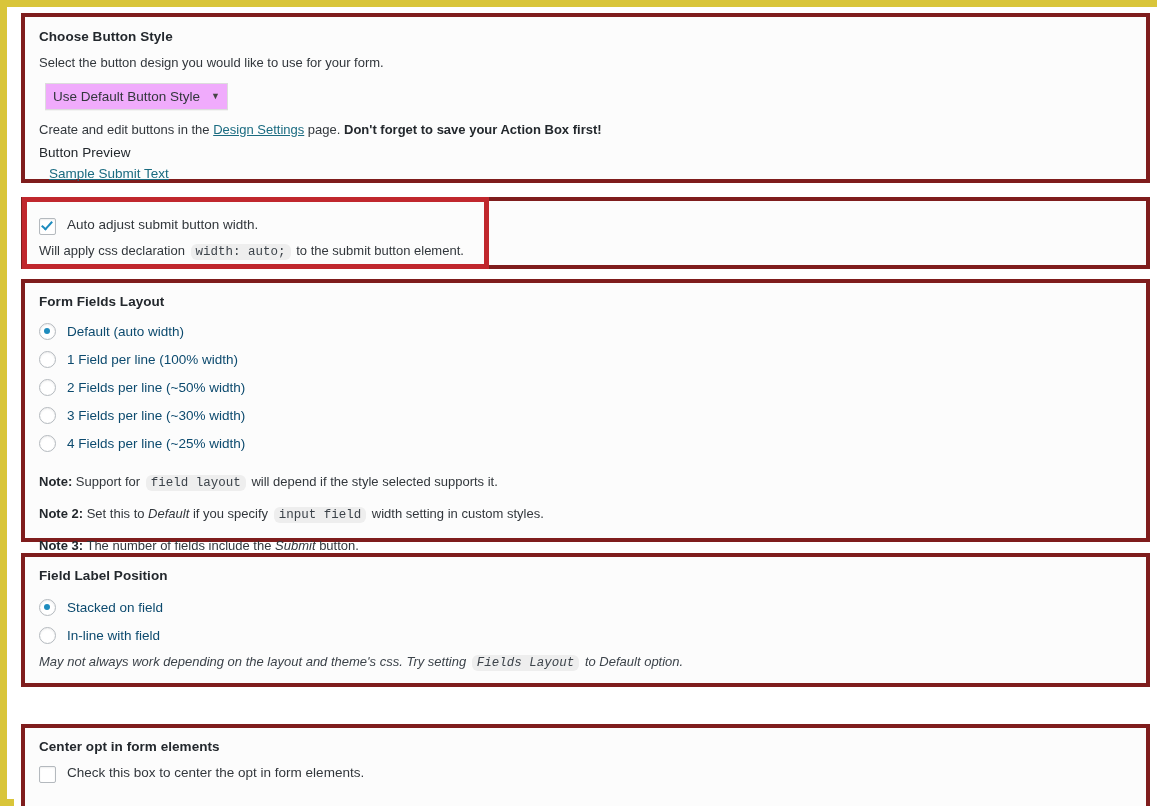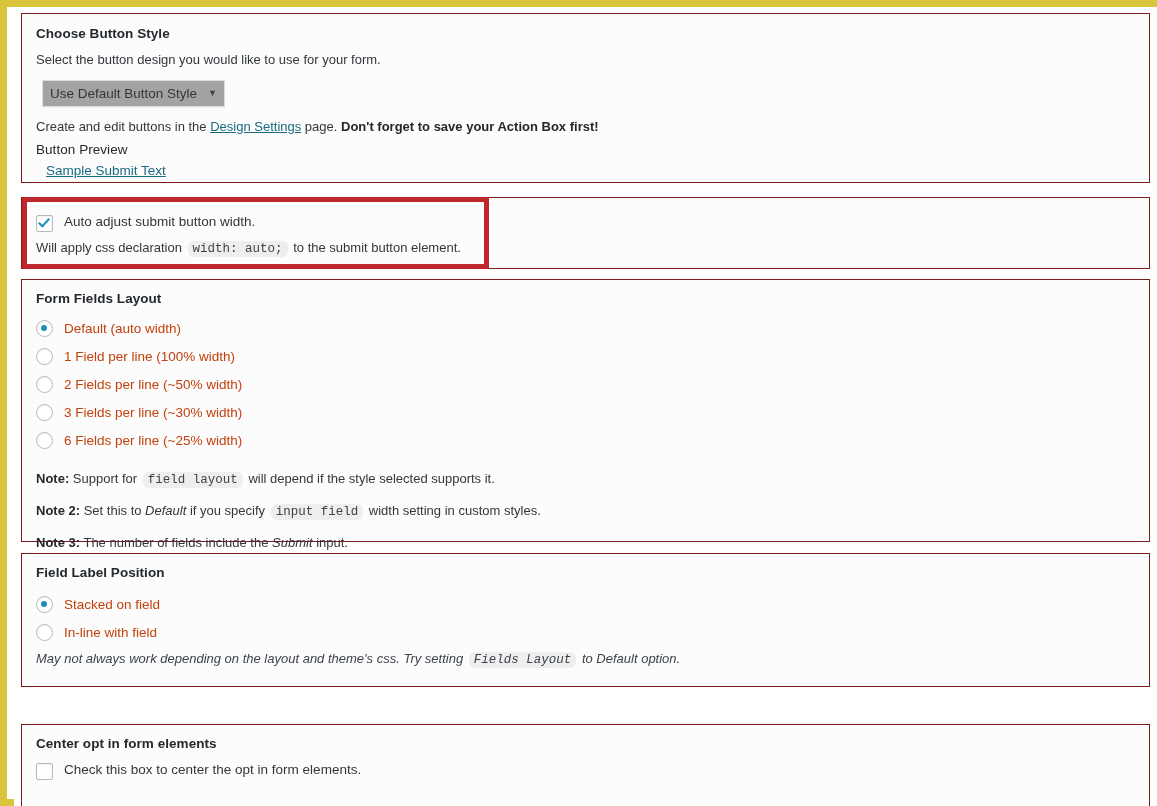--- a/index.html
+++ b/index.html
@@ -27,21 +27,21 @@
     top: 0px;
     width: 1143px;
     height: 806px;
     background: #ffffff;
     box-sizing: border-box;
   }
   .panel {
     position: absolute;
     left: 7px;
     background: #fcfcfc;
-    border: 1px solid #7f1d1d;
+    border: 4px solid #7f1d1d;
     box-sizing: border-box;
   }
   .panel-inner {
     padding: 12px 14px 10px 14px;
   }
   .sect-title {
     font-size: 13.5px;
     color: #23282d;
     font-weight: 600;
     letter-spacing: 0.05px;
@@ -58,21 +58,21 @@
     color: #23282d;
   }
   a.link {
     color: #1a6b80;
     text-decoration: underline;
   }
   select.style-select {
     font-family: "Liberation Sans", sans-serif;
     font-size: 13.5px;
     color: #32373c;
-    background: #a3a3a3;
+    background: #f0abfc;
     border: 1px solid #dcdcdc;
     border-radius: 0px;
     padding: 4px 26px 4px 7px;
     height: 27px;
     box-shadow: 0 1px 0 rgba(0,0,0,0.04);
     -webkit-appearance: none;
     appearance: none;
     outline: none;
   }
   .select-wrap {
@@ -182,21 +182,21 @@
     position: absolute;
     left: 3.5px;
     top: 3.5px;
     width: 6px;
     height: 6px;
     border-radius: 50%;
     background: #1e8cbe;
   }
   .radio-label {
     font-size: 13.5px;
-    color: #c2410c;
+    color: #0c4a6e;
   }
   .note-line {
     font-size: 13px;
     color: #32373c;
     margin: 0 0 11px 0;
     line-height: 1.5;
   }
   .note-line:last-child { margin-bottom: 0; }
   .ital { font-style: italic; }
   .note-italic {
@@ -267,31 +267,31 @@
         <div class="radio-row">
           <span class="rbox"></span>
           <span class="radio-label">2 Fields per line (~50% width)</span>
         </div>
         <div class="radio-row">
           <span class="rbox"></span>
           <span class="radio-label">3 Fields per line (~30% width)</span>
         </div>
         <div class="radio-row" style="margin-bottom:20px;">
           <span class="rbox"></span>
-          <span class="radio-label">6 Fields per line (~25% width)</span>
+          <span class="radio-label">4 Fields per line (~25% width)</span>
         </div>
 
         <div class="note-line">
           <span class="bold-note">Note:</span><span> Support for </span><code class="c">field layout</code><span> will depend if the style selected supports it.</span>
         </div>
         <div class="note-line">
           <span class="bold-note">Note 2:</span><span> Set this to </span><span class="ital">Default</span><span> if you specify </span><code class="c">input field</code><span> width setting in custom styles.</span>
         </div>
         <div class="note-line">
-          <span class="bold-note">Note 3:</span><span> The number of fields include the </span><span class="ital">Submit</span><span> input.</span>
+          <span class="bold-note">Note 3:</span><span> The number of fields include the </span><span class="ital">Submit</span><span> button.</span>
         </div>
       </div>
     </div>
 
     <div class="panel" style="top:546px; width:1129px; height:134px;">
       <div class="panel-inner" style="padding-top:11px;">
         <div class="sect-title" style="margin-bottom:16px;">Field Label Position</div>
 
         <div class="radio-row">
           <span class="rbox selected"></span>

